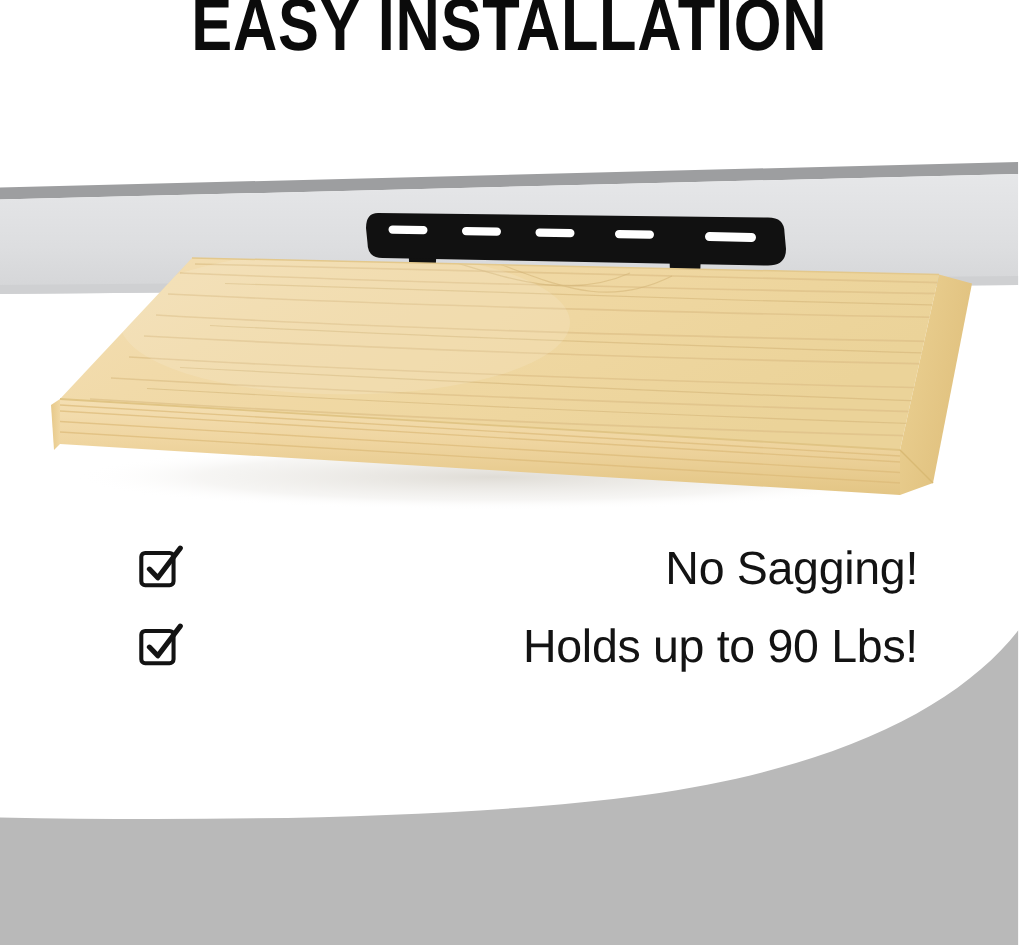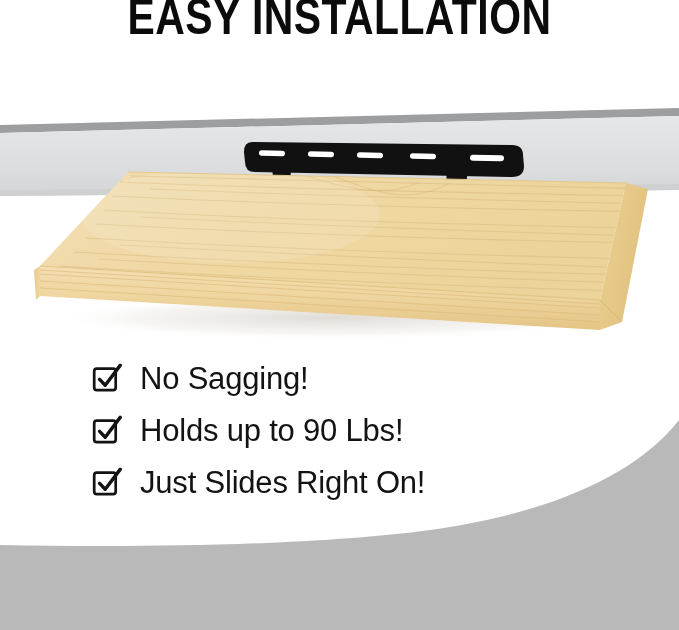--- a/index.html
+++ b/index.html
@@ -37,20 +37,21 @@
   .scene { position:absolute; left:0; top:0; width:679px; height:360px; }
 
   
   .bullets {
     position:absolute; left:92px; top:352px; width:520px;
   }
   .bullet-row {
     display:flex; align-items:center;
     height:52px;
     gap:18px;
+    justify-content:space-between;
   }
   .cbox { width:30px; height:32px; flex:0 0 30px; position:relative; }
   .blabel {
     font-size:31px;
     font-weight:500;
     color:#131313;
     letter-spacing:-0.2px;
     line-height:1;
     white-space:nowrap;
     font-family:"Liberation Sans","DejaVu Sans",sans-serif;
@@ -195,25 +196,16 @@
     <div class="bullet-row">
       <span class="cbox">
         <svg viewBox="0 0 30 32" width="30" height="32" aria-hidden="true">
           <rect x="2.2" y="6.6" width="21.5" height="21.5" rx="2.6" fill="none" stroke="#131313" stroke-width="2.7"></rect>
           <path d="M 7.6 17.4 L 13.2 23.2 L 28.2 3.4" fill="none" stroke="#131313" stroke-width="3.4" stroke-linecap="round" stroke-linejoin="round"></path>
         </svg>
       </span>
       <span class="blabel">Holds up to 90 Lbs!</span>
     </div>
 
-    <div class="bullet-row">
-      <span class="cbox">
-        <svg viewBox="0 0 30 32" width="30" height="32" aria-hidden="true">
-          <rect x="2.2" y="6.6" width="21.5" height="21.5" rx="2.6" fill="none" stroke="#131313" stroke-width="2.7"></rect>
-          <path d="M 7.6 17.4 L 13.2 23.2 L 28.2 3.4" fill="none" stroke="#131313" stroke-width="3.4" stroke-linecap="round" stroke-linejoin="round"></path>
-        </svg>
-      </span>
-      <span class="blabel">Just Slides Right On!</span>
-    </div>
 
   </div>
 
 </div>
 
 </body></html>

